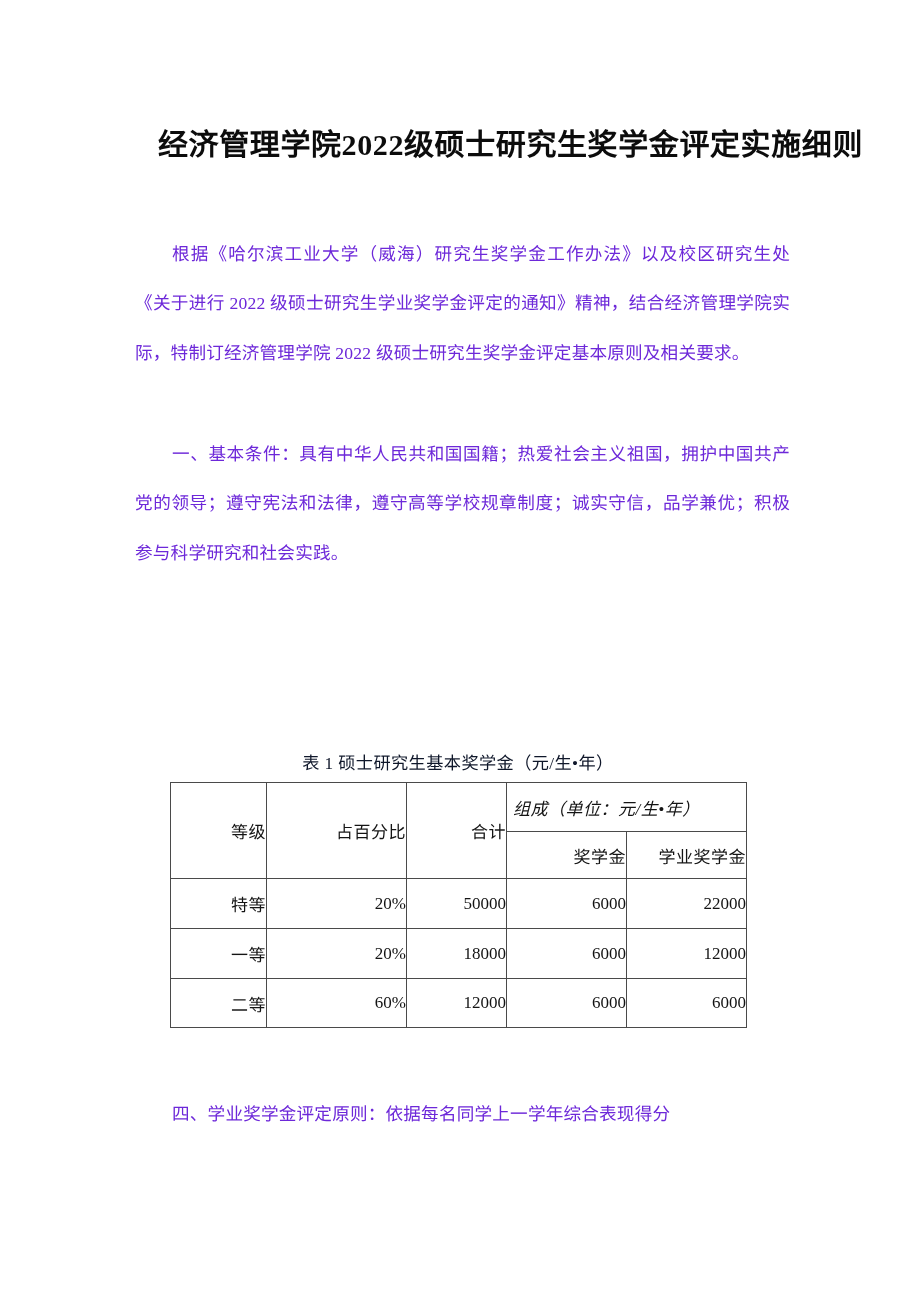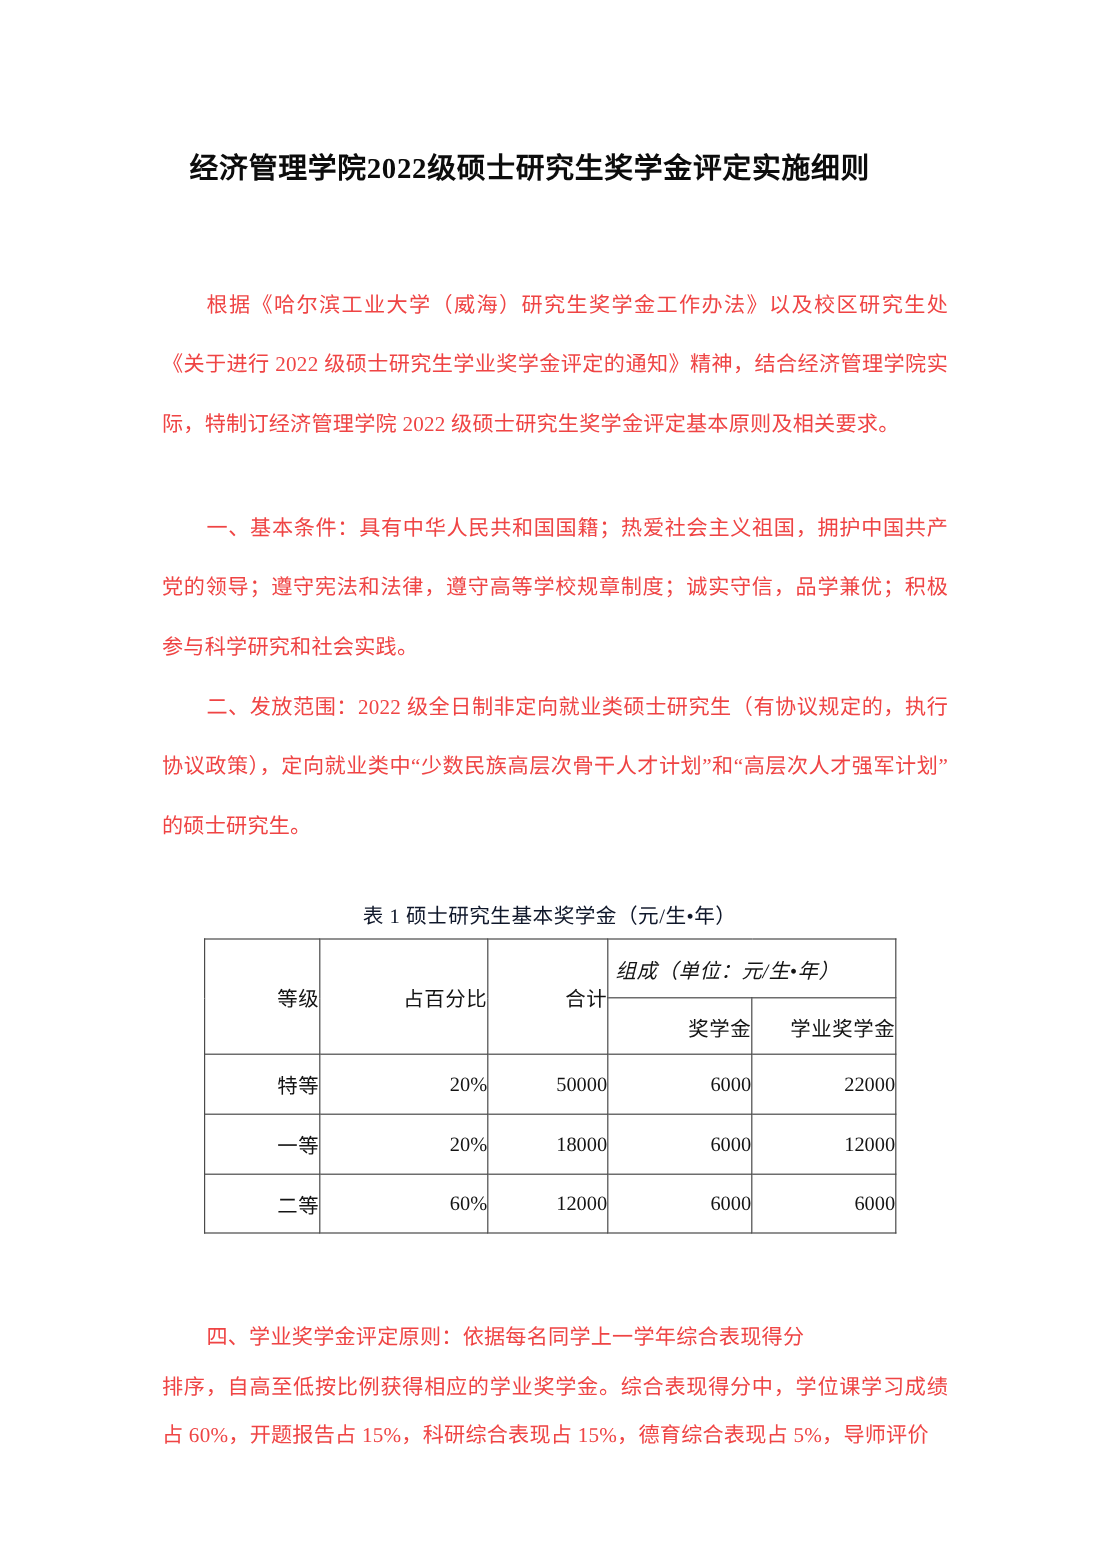--- a/index.html
+++ b/index.html
@@ -23,46 +23,46 @@
     inset: 0;
     background: #ffffff;
   }
 
   
   .doc-title {
     position: absolute;
     left: 158px;
     top: 108px;
     width: 610px;
-    font-size: 24px;
+    font-size: 30px;
     font-weight: 700;
     letter-spacing: 0.6px;
     line-height: 34px;
     white-space: nowrap;
     color: #0c0c0c;
   }
 
   
   .body-block {
     position: absolute;
     left: 135px;
     width: 655px;
     font-size: 17.6px;
     line-height: 49.5px;
     text-align: justify;
     text-justify: inter-ideograph;
     letter-spacing: 0.2px;
-    color: #ef4444;
+    color: #6d28d9;
   }
   .body-block.indent {
     text-indent: 37px;
   }
 
   #para-intro  { top: 212px; }
-  #para-one    { top: 398px; }
+  #para-one    { top: 412px; }
   #para-two    { top: 547px; }
 
   #para-three {
     top: 705px;
     line-height: 40px;
   }
 
   #para-four {
     top: 1076px;
     line-height: 40px;
@@ -133,21 +133,20 @@
 <body>
 
 <div class="page">
 
   <h1 class="doc-title">经济管理学院2022级硕士研究生奖学金评定实施细则</h1>
 
   <p class="body-block indent" id="para-intro">根据《哈尔滨工业大学（威海）研究生奖学金工作办法》以及校区研究生处《关于进行 2022 级硕士研究生学业奖学金评定的通知》精神，结合经济管理学院实际，特制订经济管理学院 2022 级硕士研究生奖学金评定基本原则及相关要求。</p>
 
   <p class="body-block indent" id="para-one">一、基本条件：具有中华人民共和国国籍；热爱社会主义祖国，拥护中国共产党的领导；遵守宪法和法律，遵守高等学校规章制度；诚实守信，品学兼优；积极参与科学研究和社会实践。</p>
 
-  <p class="body-block indent" id="para-two">二、发放范围：2022 级全日制非定向就业类硕士研究生（有协议规定的，执行协议政策），定向就业类中“少数民族高层次骨干人才计划”和“高层次人才强军计划”的硕士研究生。</p>
 
 
   <div class="table-caption">表 1 硕士研究生基本奖学金（元/生•年）</div>
 
   <table class="score-table">
     <colgroup>
       <col class="col-grade">
       <col class="col-pct">
       <col class="col-total">
       <col class="col-schol">
@@ -186,15 +185,14 @@
         <td class="num">60%</td>
         <td class="num">12000</td>
         <td class="num">6000</td>
         <td class="num">6000</td>
       </tr>
     </tbody>
   </table>
 
   <p class="body-block" id="para-four">四、学业奖学金评定原则：依据每名同学上一学年综合表现得分</p>
 
-  <p class="body-block" id="para-five">排序，自高至低按比例获得相应的学业奖学金。综合表现得分中，学位课学习成绩占 60%，开题报告占 15%，科研综合表现占 15%，德育综合表现占 5%，导师评价</p>
 
 </div>
 
 </body></html>

